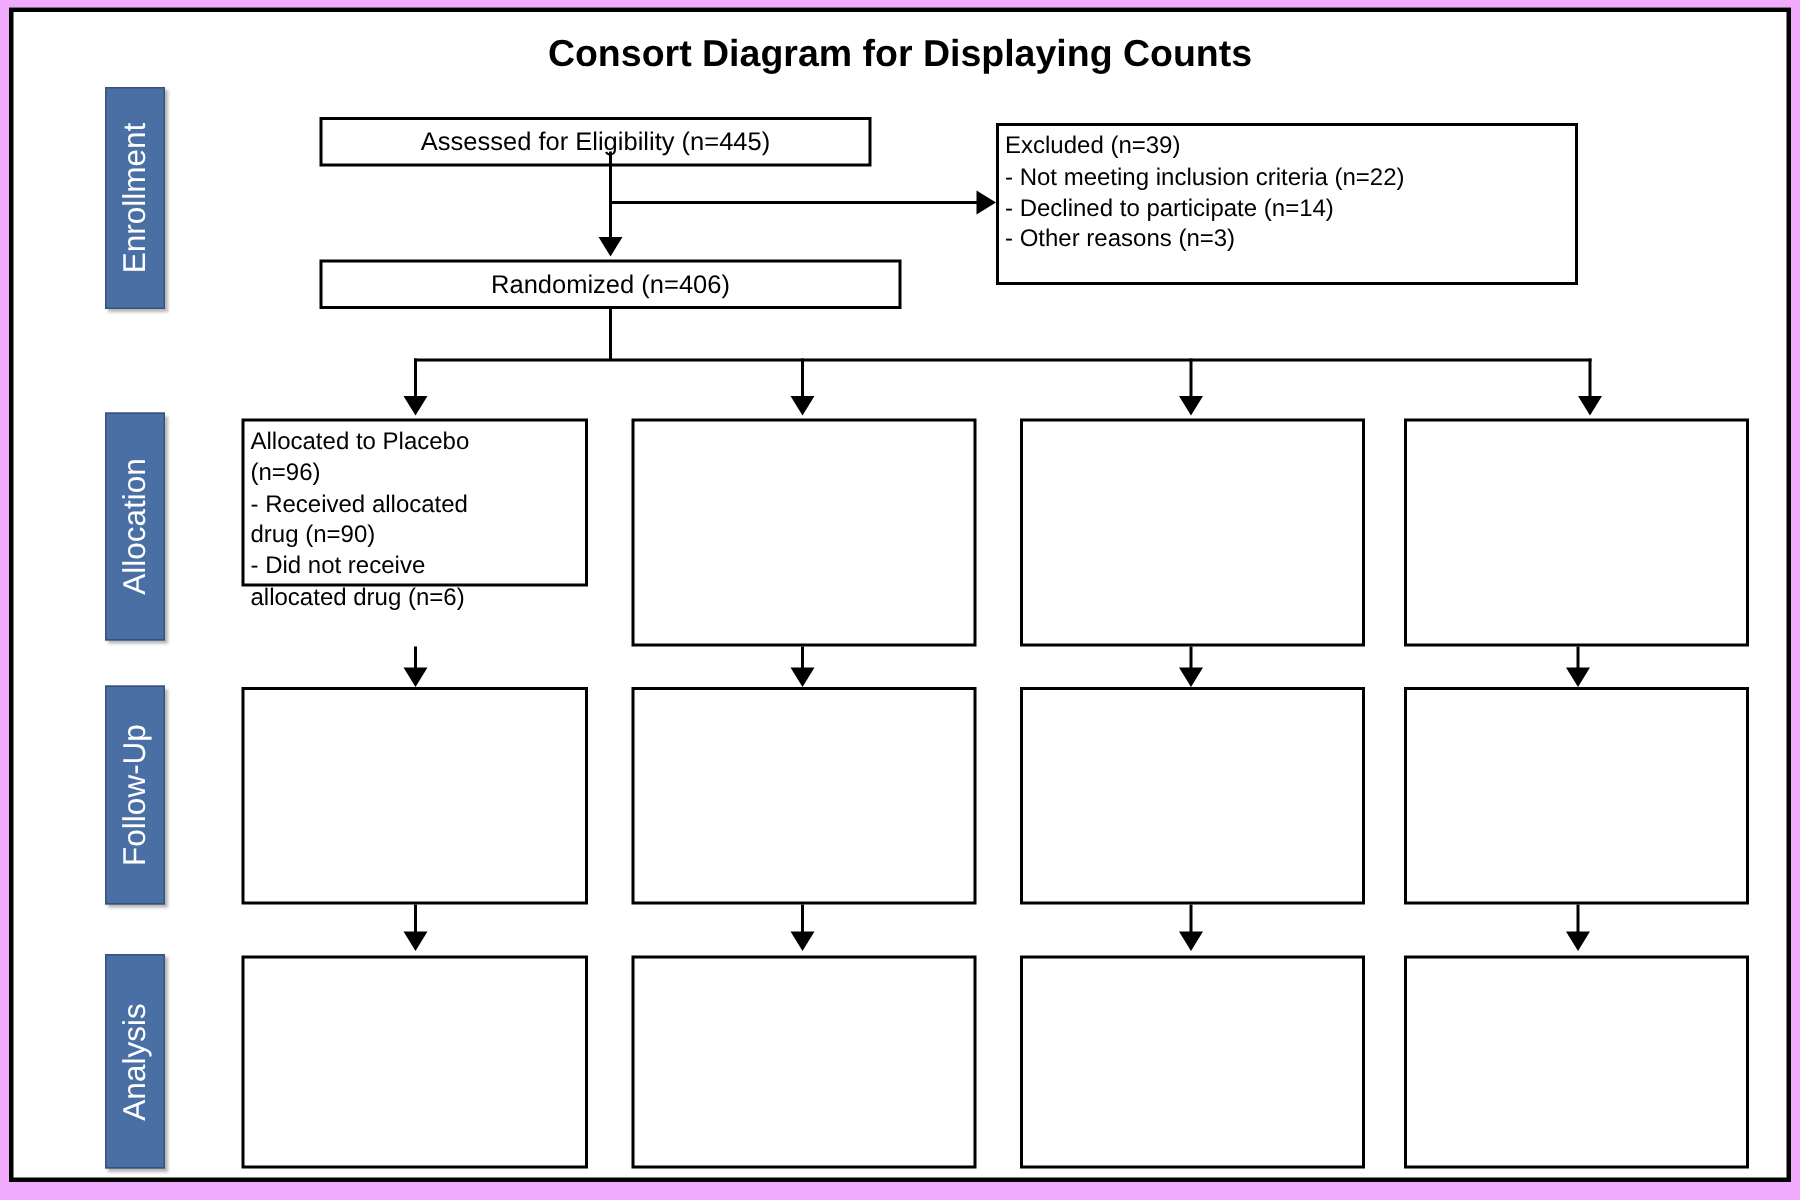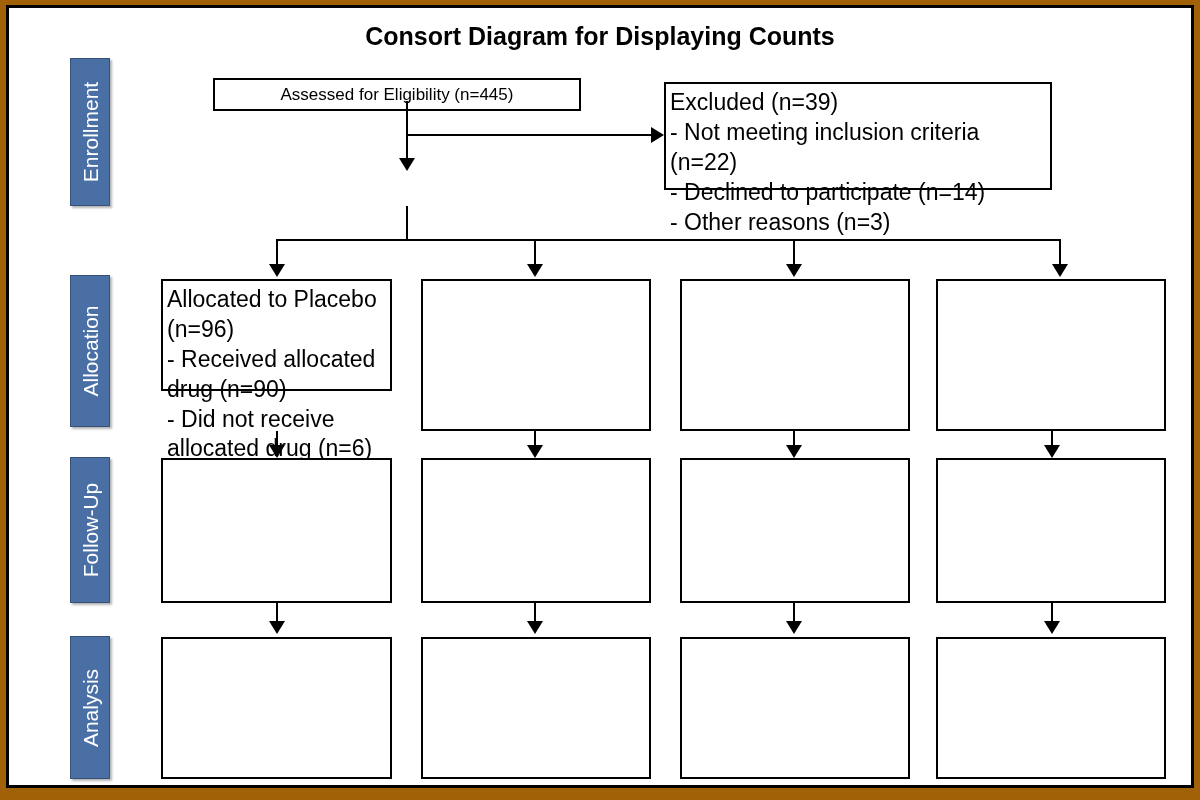--- a/index.html
+++ b/index.html
@@ -9,21 +9,21 @@
     background: #ffffff;
   }
   body {
     font-family: "Liberation Sans", sans-serif;
   }
 
   #canvas {
     position: relative;
     width: 1200px;
     height: 800px;
-    background: #a16207;
+    background: #f0abfc;
     overflow: hidden;
   }
 
   
   #frame {
     position: absolute;
     left: 6px;
     top: 5px;
     width: 1188px;
     height: 783px;
@@ -73,21 +73,21 @@
     box-sizing: border-box;
   }
   .box-center {
     display: flex;
     align-items: center;
     justify-content: center;
     font-size: 17px;
     color: #000000;
   }
   .box-text {
-    font-size: 23px;
+    font-size: 16px;
     color: #000000;
     line-height: 1.30;
     padding: 4px 7px 2px 4px;
     white-space: pre-line;
     font-family: "Liberation Sans", sans-serif;
   }
 
   
   .vline {
     position: absolute;
@@ -144,20 +144,23 @@
     <span>Assessed for Eligibility (n=445)</span>
   </div>
 
   <div class="box" style="left:664px; top:82px; width:388px; height:108px;">
     <div class="box-text">Excluded (n=39)
 - Not meeting inclusion criteria (n=22)
 - Declined to participate (n=14)
 - Other reasons (n=3)</div>
   </div>
 
+  <div class="box box-center" style="left:213px; top:173px; width:388px; height:33px;">
+    <span>Randomized (n=406)</span>
+  </div>
 
   <div class="vline" style="left:406px; top:101px; height:58px;"></div>
   <div class="arrow-down" style="left:399px; top:158px;"></div>
 
   <div class="hline" style="left:406px; top:134px; width:247px;"></div>
   <div class="arrow-right" style="left:651px; top:127px;"></div>
 
   <div class="vline" style="left:406px; top:206px; height:34px;"></div>
   <div class="hline" style="left:276px; top:239px; width:785px;"></div>
 

